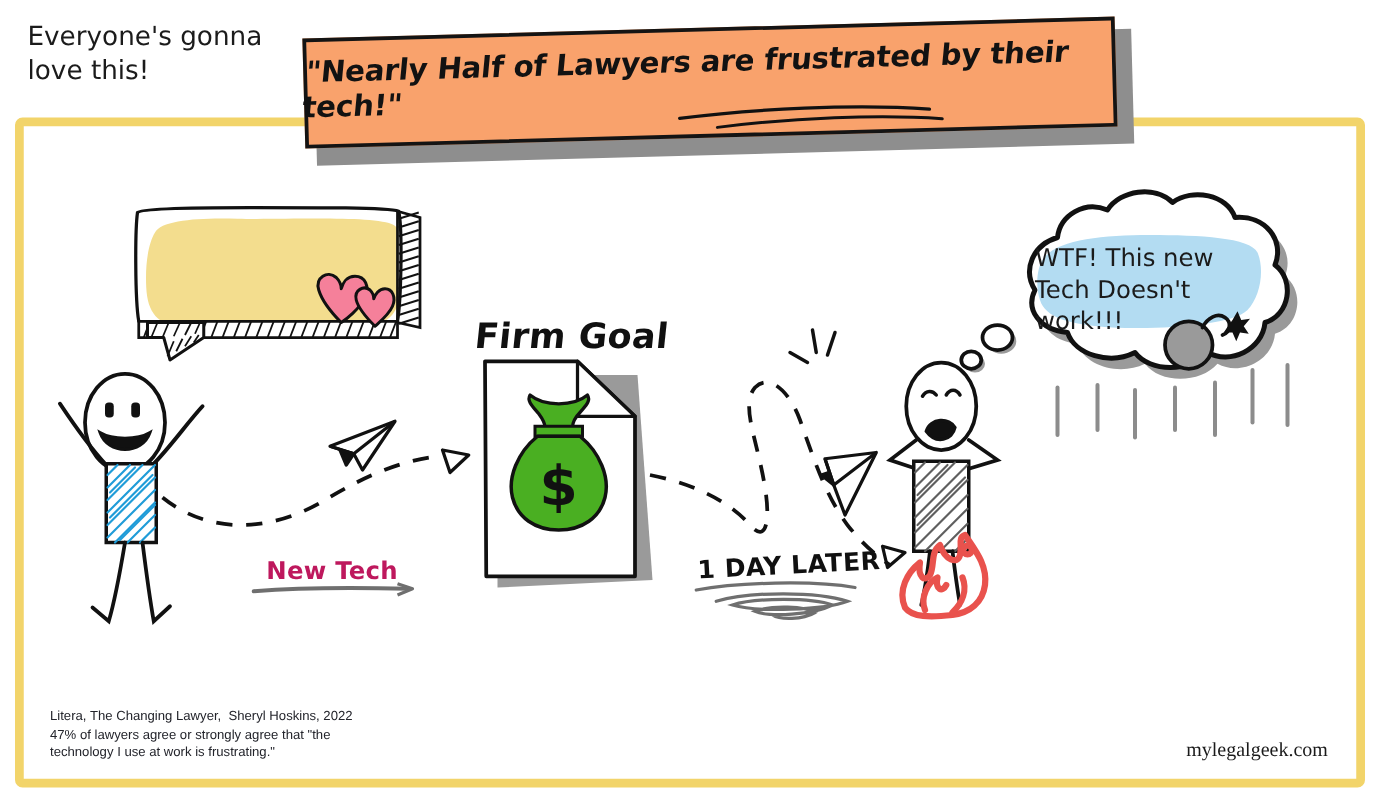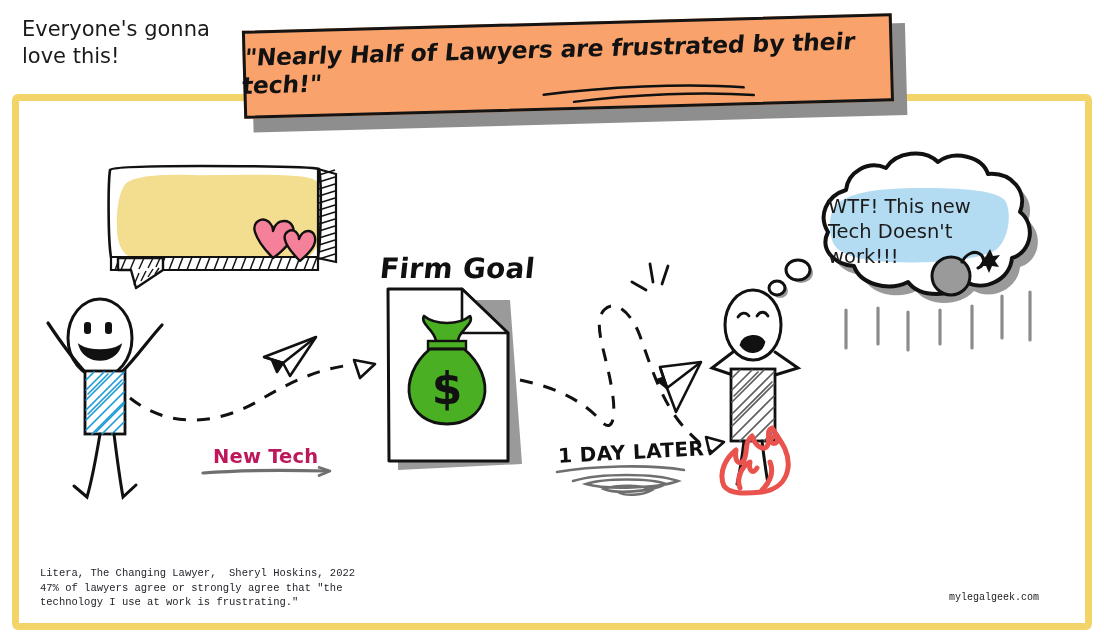--- a/index.html
+++ b/index.html
@@ -145,30 +145,30 @@
     font-size: 20px;
     letter-spacing: 0.4px;
     color: #101010;
     transform: rotate(-3deg);
   }
 
   
   #citation {
     left: 40px;
     top: 566px;
-    font-family: Liberation Mono, monospace;
+    font-family: Liberation Sans, sans-serif;
     font-size: 10.5px;
     line-height: 14.5px;
     color: #23242b;
   }
   #watermark {
     left: 949px;
     top: 592px;
-    font-family: Liberation Mono, monospace;
-    font-size: 10px;
+    font-family: Liberation Serif, serif;
+    font-size: 16px;
     color: #1a1a1a;
   }
 </style>
 </head>
 <body>
 
 <div id="stage">
 
   <div id="frame"></div>
 

